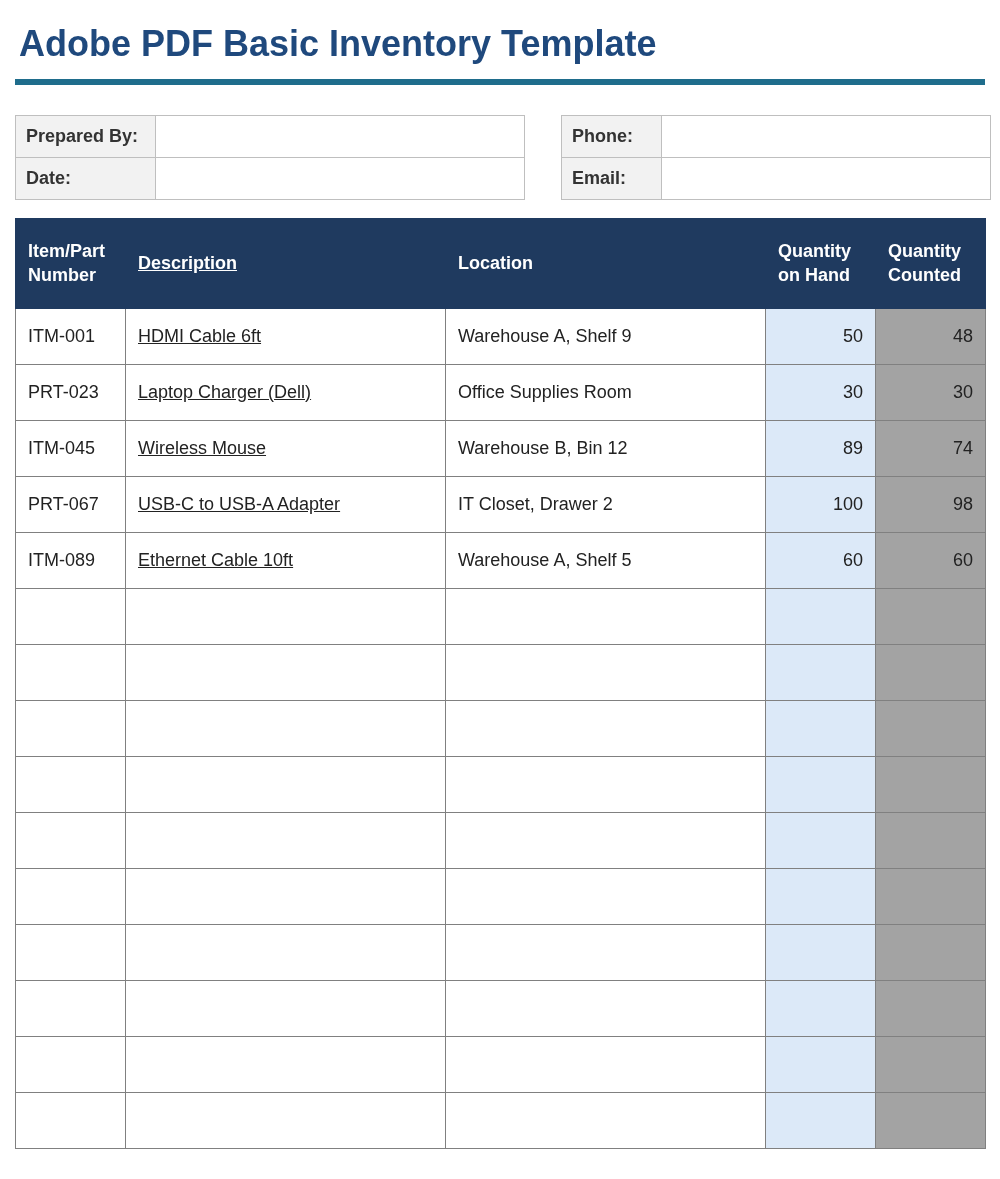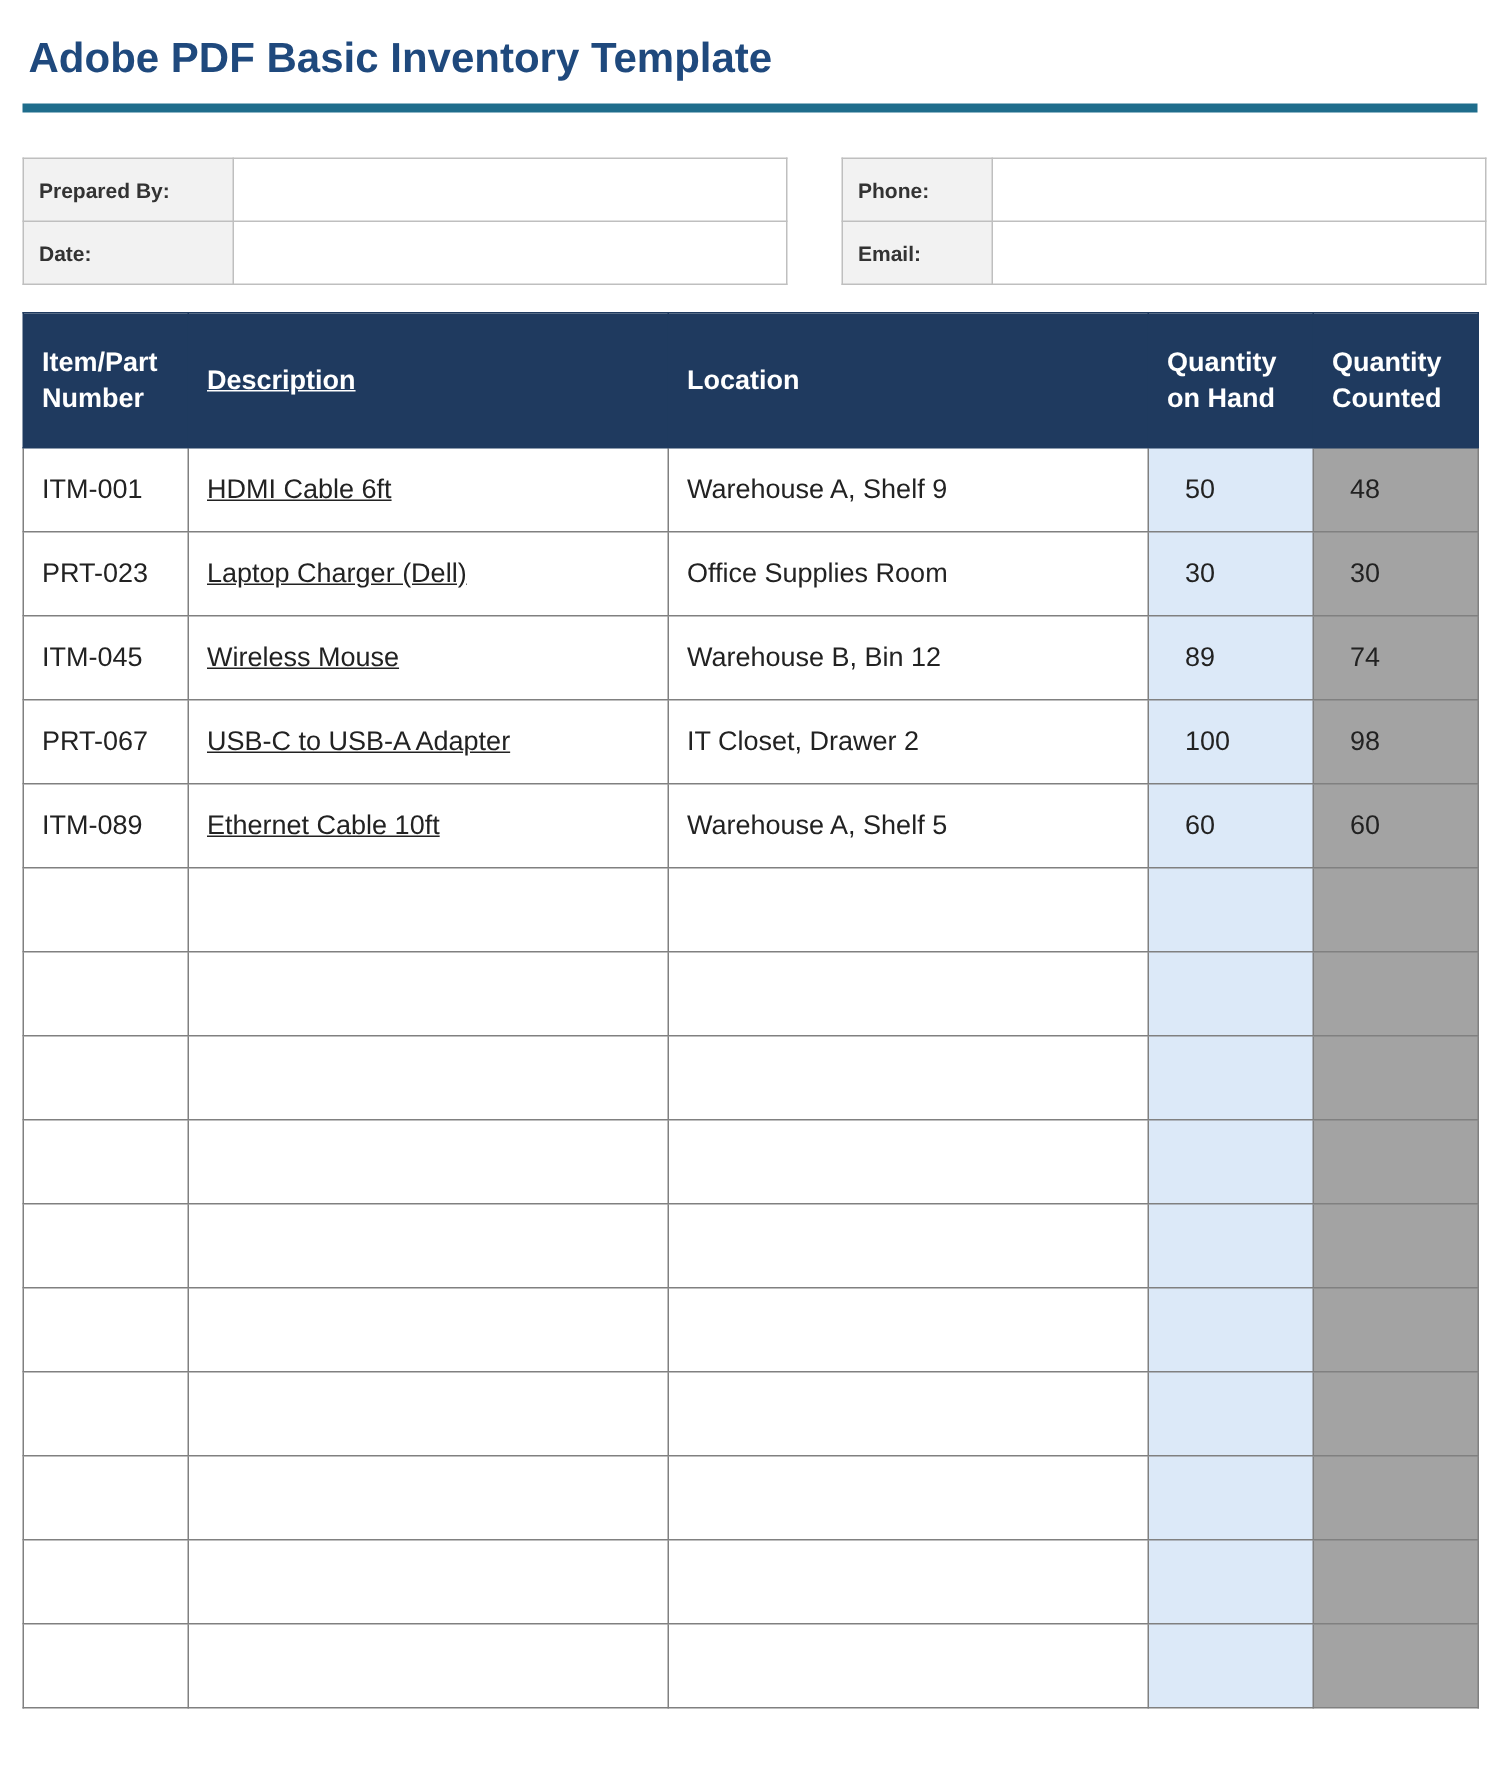--- a/index.html
+++ b/index.html
@@ -5,21 +5,21 @@
   * { box-sizing: border-box; }
   body {
     margin: 0;
     padding: 15px 15px 30px 15px;
     font-family: "Century Gothic", "Avant Garde", Futura, sans-serif;
     background: #ffffff;
     width: 1000px;
   }
   .title {
     color: #1f497d;
-    font-size: 28px;
+    font-size: 36px;
     font-weight: bold;
     margin: 8px 0 14px 4px;
   }
   .rule {
     height: 6px;
     background: linear-gradient(to bottom, #1f6d8c 0%, #1f6d8c 45%, #ffffff 46%, #ffffff 54%, #1f6d8c 55%, #1f6d8c 100%);
     margin-bottom: 30px;
   }
   .meta {
     display: flex;
@@ -28,21 +28,21 @@
   }
   .meta-left, .meta-right {
     border-collapse: collapse;
   }
   .meta-left { flex: 0 0 510px; }
   .meta-right { flex: 0 0 430px; }
   .meta td {
     border: 1px solid #bfbfbf;
     height: 42px;
     padding: 0 10px;
-    font-size: 14px;
+    font-size: 18px;
     color: #333;
   }
   .meta .label {
     background: #f2f2f2;
     font-weight: bold;
     white-space: nowrap;
   }
   .meta-left .label { width: 140px; }
   .meta-right .label { width: 100px; }
   .meta .field { background: #ffffff; }
@@ -63,21 +63,21 @@
     line-height: 1.35;
   }
   .inv td {
     border: 1px solid #808080;
     height: 56px;
     padding: 0 12px;
     font-size: 18px;
     color: #222;
     vertical-align: middle;
   }
-  .inv td.num { text-align: left; padding-left: 24px; }
+  .inv td.num { text-align: right; padding-left: 24px; }
   .inv .col-part { width: 110px; }
   .inv .col-desc { width: 320px; text-decoration: underline; }
   .inv .col-loc  { width: 320px; }
   .inv .col-qoh  { width: 110px; background: #dce9f8; }
   .inv .col-qc   { width: 110px; background: #a9c4e4; }
   .inv th.col-qoh, .inv th.col-qc { background: #1f3a5f; }
   .inv td.col-qoh { background: #dce9f8; }
   .inv td.col-qc  { background: #a3a3a3; }
 </style>
 </head>

